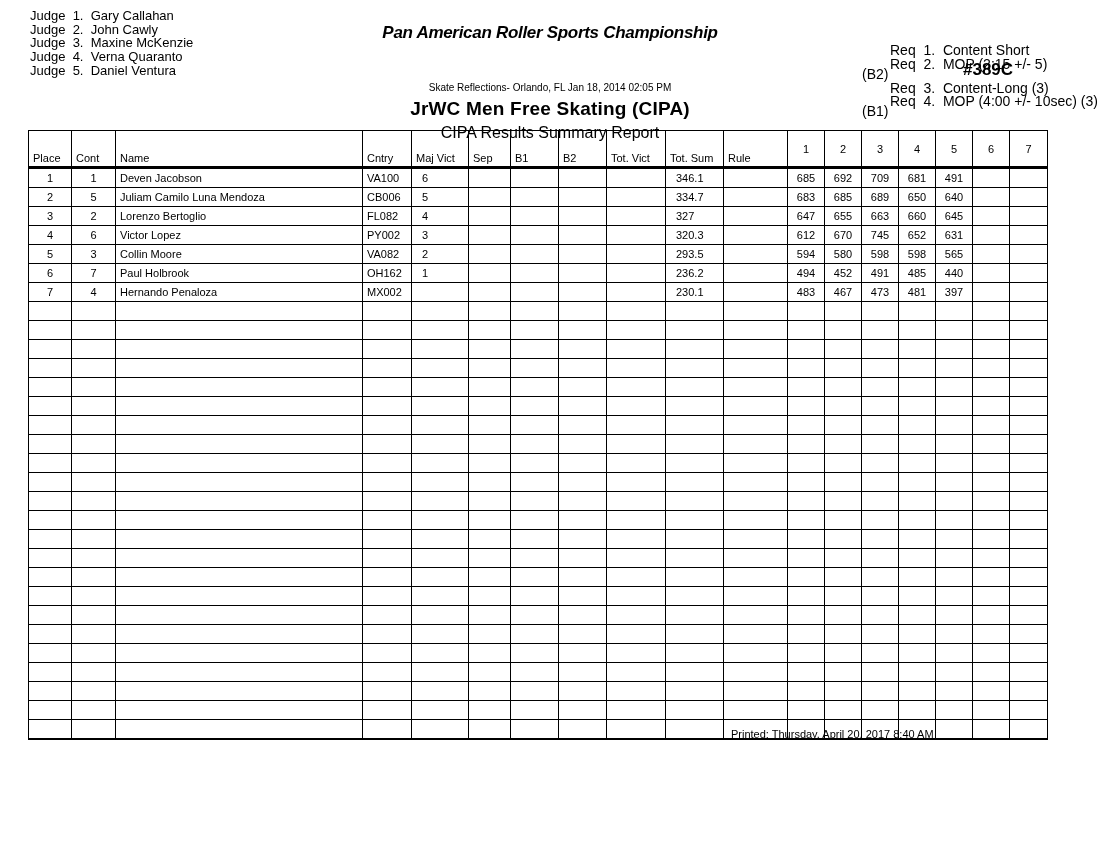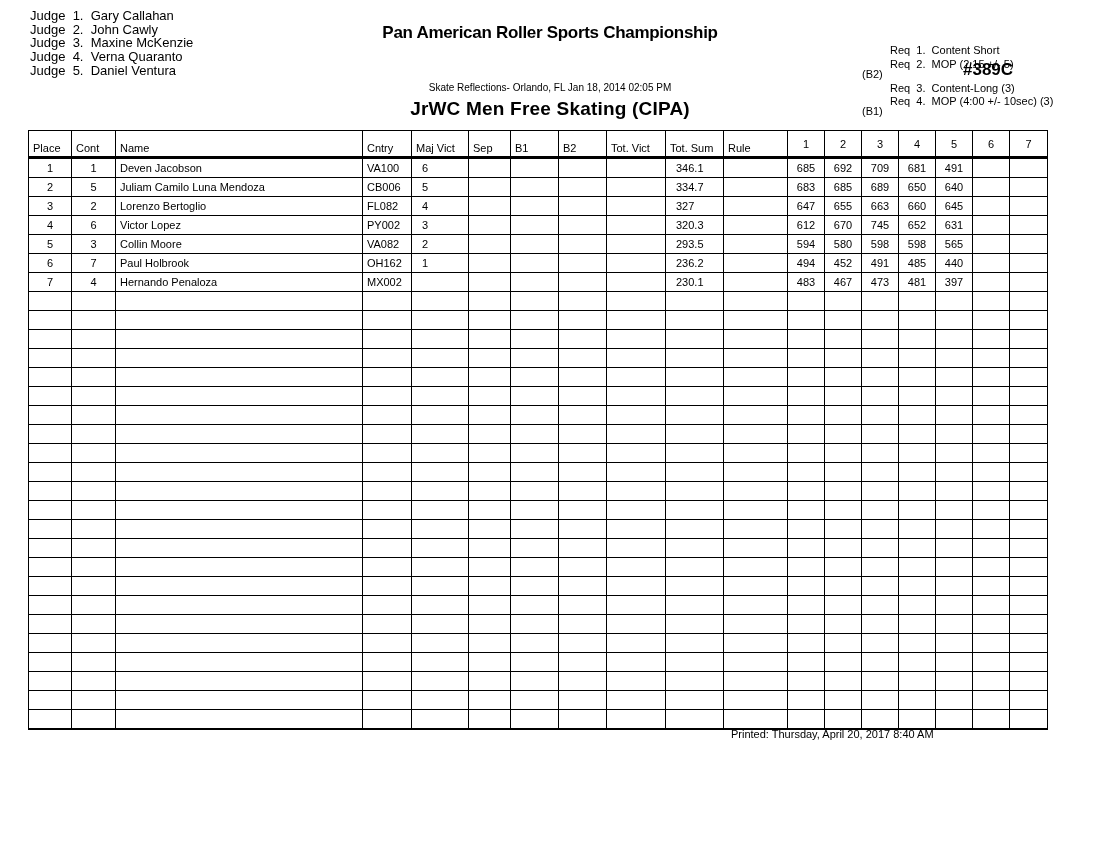--- a/index.html
+++ b/index.html
@@ -1,33 +1,33 @@
 <!DOCTYPE html>
 <html><head>
 <meta charset="utf-8">
 <style>
   html, body { margin:0; padding:0; background:#ffffff; }
   body { width:1100px; height:850px; position:relative; overflow:hidden; color:#000;
          font-family: "Liberation Sans", "DejaVu Sans", sans-serif; }
   .judges { position:absolute; left:30px; top:9px; font-size:13px; line-height:13.7px; }
   .judges .row { white-space:pre; }
   .titles { position:absolute; left:330px; top:22px; width:440px; text-align:center; }
-  .t1 { font-size:17px; font-weight:bold; line-height:22px; letter-spacing:-0.3px; }
+  .t1 { font-size:17px; font-weight:bold; line-height:22px; letter-spacing:-0.3px;font-style:italic; }
   .t2 { font-size:10px; line-height:17px;margin-top:35px; }
   .t3 { font-size:19px; font-weight:bold; line-height:26px; letter-spacing:0.2px; }
   .t4 { font-size:16px; line-height:21px; }
   .eventno { position:absolute; left:963px; top:24px; font-size:17px; font-weight:bold;margin-top:36px; }
-  .reqs { position:absolute; left:862px; top:44px; font-size:11px; line-height:13.8px; }
+  .reqs { position:absolute; left:862px; top:44px; font-size:14px; line-height:13.8px; }
   .reqs .r { white-space:pre; display:flex; }
   .reqs .pre { width:28px;margin-top:10px; }
   table.grid { position:absolute; left:28px; top:130px; border-collapse:collapse; table-layout:fixed;
                font-size:11px; }
   table.grid th, table.grid td { border:1px solid #000; height:18px; padding:0 0 0 4px; white-space:nowrap;
                overflow:hidden; font-weight:normal; text-align:left; }
-  table.grid thead th { border-bottom:3px solid #000; height:17px; padding-top:8px; }
+  table.grid thead th { border-bottom:3px solid #000; height:17px; padding-top:18px; }
   table.grid td.c { text-align:center; padding:0; }
   table.grid td.num { padding-left:10px; }
   table.grid th.c { text-align:center; padding:0; }
   table.grid tbody tr:last-child td { border-bottom:2px solid #000; }
   .footer { position:absolute; left:690px; top:728px; font-size:11px;margin-left:41px; }
 </style>
 </head>
 <body>
 
 <div class="judges">
@@ -35,20 +35,21 @@
   <div class="row"><span>Judge  2.</span>  <span>John Cawly</span></div>
   <div class="row"><span>Judge  3.</span>  <span>Maxine McKenzie</span></div>
   <div class="row"><span>Judge  4.</span>  <span>Verna Quaranto</span></div>
   <div class="row"><span>Judge  5.</span>  <span>Daniel Ventura</span></div>
 </div>
 
 <div class="titles">
   <div class="t1">Pan American Roller Sports Championship</div>
   <div class="t2">Skate Reflections- Orlando, FL  Jan 18, 2014  02:05 PM</div>
   <div class="t3">JrWC Men Free Skating (CIPA)</div>
+  <div class="t4">CIPA Results Summary Report</div>
 </div>
 
 <div class="eventno">#389C</div>
 
 <div class="reqs">
   <div class="r"><span class="pre"></span><span>Req  1.  Content Short</span></div>
   <div class="r"><span class="pre">(B2)</span><span>Req  2.  MOP (2:15 +/- 5)</span></div>
   <div class="r"><span class="pre"></span><span>Req  3.  Content-Long (3)</span></div>
   <div class="r"><span class="pre">(B1)</span><span>Req  4.  MOP (4:00 +/- 10sec) (3)</span></div>
 </div>

